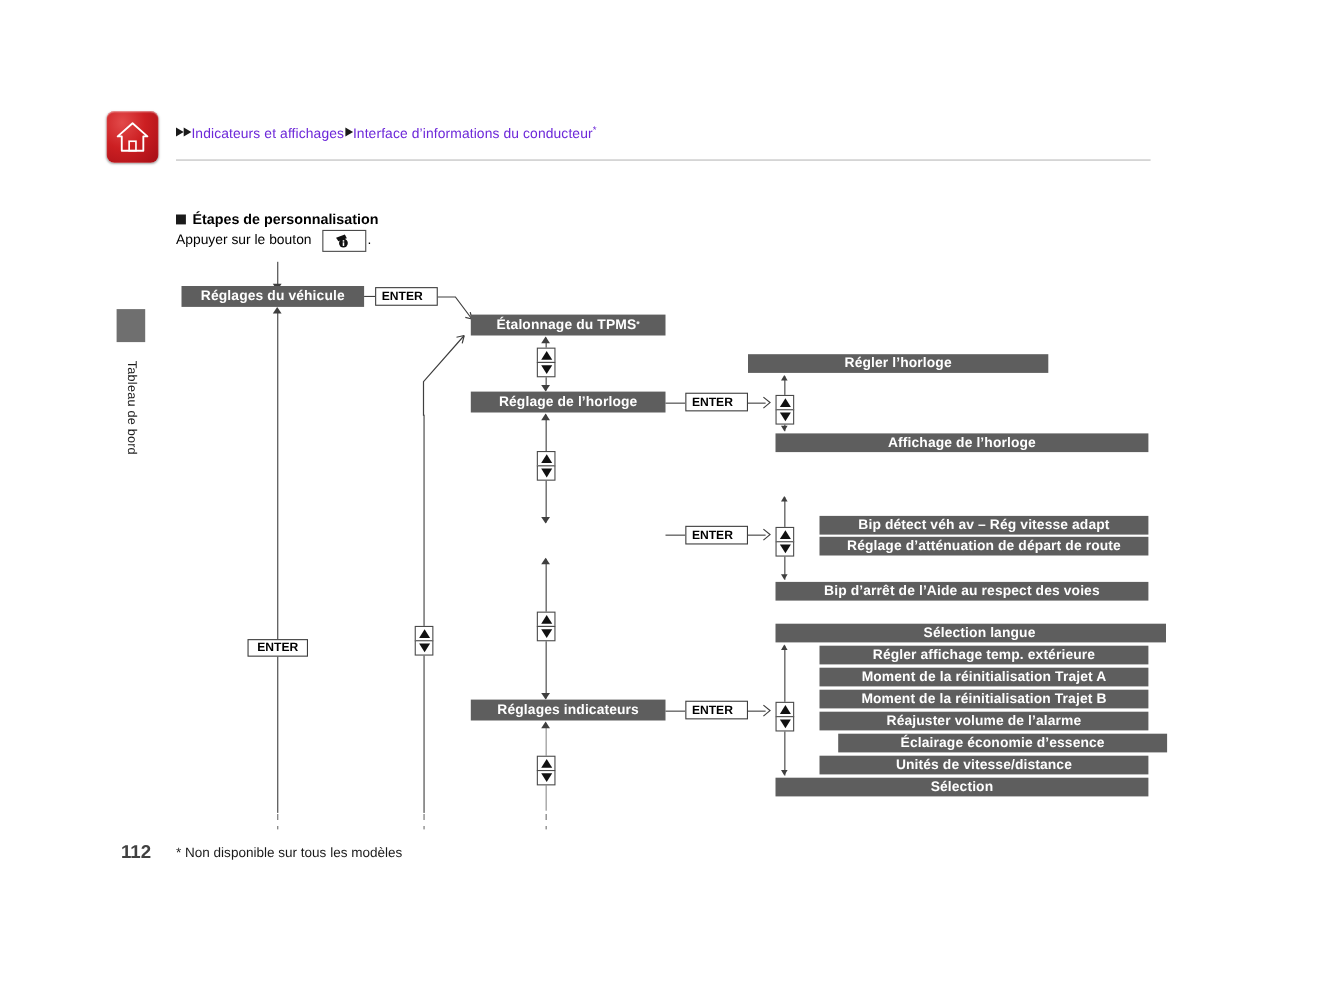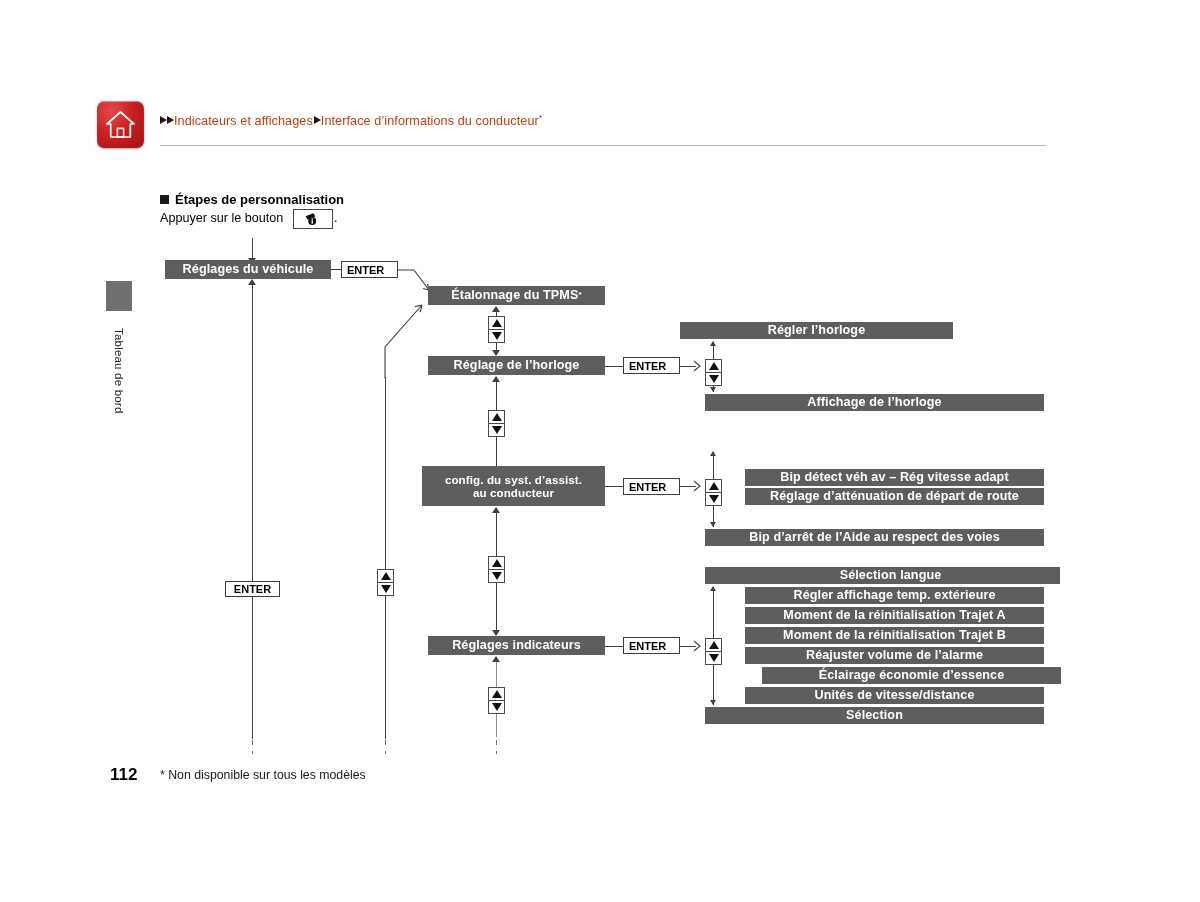--- a/index.html
+++ b/index.html
@@ -18,21 +18,21 @@
     position:absolute;left:97px;top:101px;width:47px;height:47px;
     border-radius:7px;
     background:radial-gradient(ellipse at 30% 22%, #e24a4a 0%, #cc1f22 45%, #a50e16 100%);
     box-shadow:inset 0 1px 1px rgba(255,255,255,.45), 0 1px 2px rgba(0,0,0,.35);
   }
   .home-btn svg{position:absolute;left:8px;top:8px;}
 
   .breadcrumb{
     position:absolute;left:160px;top:113px;
     font-size:12.6px;letter-spacing:.1px;white-space:nowrap;
-    color:#c2410c;
+    color:#6d28d9;
   }
   .breadcrumb .tri{
     display:inline-block;width:0;height:0;vertical-align:1px;
     border-left:7px solid #1a1a1a;
     border-top:4.6px solid transparent;
     border-bottom:4.6px solid transparent;
     margin-right:0px;
   }
   .breadcrumb .tri.sp{margin-left:1px;}
   .breadcrumb .star{font-size:9px;vertical-align:4px;}
@@ -119,21 +119,21 @@
 
   
   .ah{position:absolute;width:0;height:0;}
   .ah.up{border-left:4px solid transparent;border-right:4px solid transparent;border-bottom:6px solid #3f3f3f;}
   .ah.down{border-left:4px solid transparent;border-right:4px solid transparent;border-top:6px solid #3f3f3f;}
   .ah.up.thin{border-left-width:3.5px;border-right-width:3.5px;border-bottom-width:5.5px;}
   .ah.down.thin{border-left-width:3.5px;border-right-width:3.5px;border-top-width:5.5px;}
 
   
   .pageno{
-    position:absolute;left:110px;top:765px;font-size:17px;font-weight:bold;color:#000000;
+    position:absolute;left:110px;top:765px;font-size:17px;font-weight:bold;color:#404040;
   }
   .footnote{
     position:absolute;left:160px;top:768px;font-size:12.3px;color:#1a1a1a;white-space:nowrap;
   }
 </style>
 </head>
 <body>
 
 <div id="page">
 
@@ -220,24 +220,20 @@
   <div class="ah down" style="left:492px;top:470px;"></div>
   <div class="stepper" style="left:488px;top:410px;">
     <div class="cell up">
         <i></i>
       </div>
     <div class="cell down second">
         <i></i>
       </div>
   </div>
 
-  <div class="gbox small" style="left:422px;top:466px;width:183px;height:40px;flex-direction:column;">
-    <span>config. du syst. d’assist.</span>
-    <span>au conducteur</span>
-  </div>
 
   <div class="hline" style="left:605px;top:486px;width:18px;"></div>
   <div class="enterbox" style="left:623px;top:478px;width:57px;height:17px;">
     <span>ENTER</span>
   </div>
   <div class="hline" style="left:680px;top:486px;width:16px;"></div>
   <svg style="position:absolute;left:693px;top:480px;" width="12" height="13">
     <path d="M1 1 L7 6 L1 11" fill="none" stroke="#3f3f3f" stroke-width="1.1"></path>
   </svg>
 

